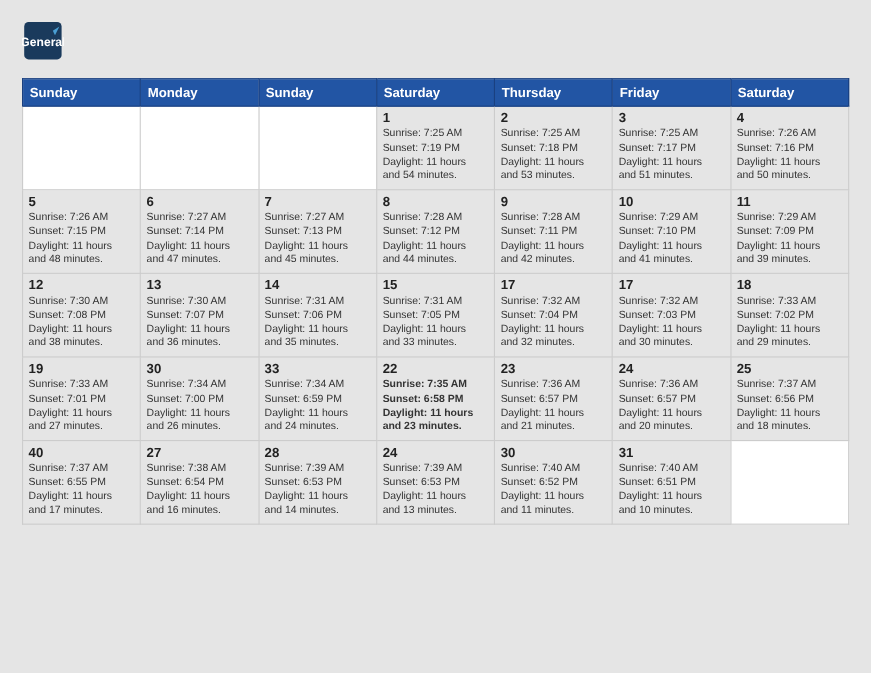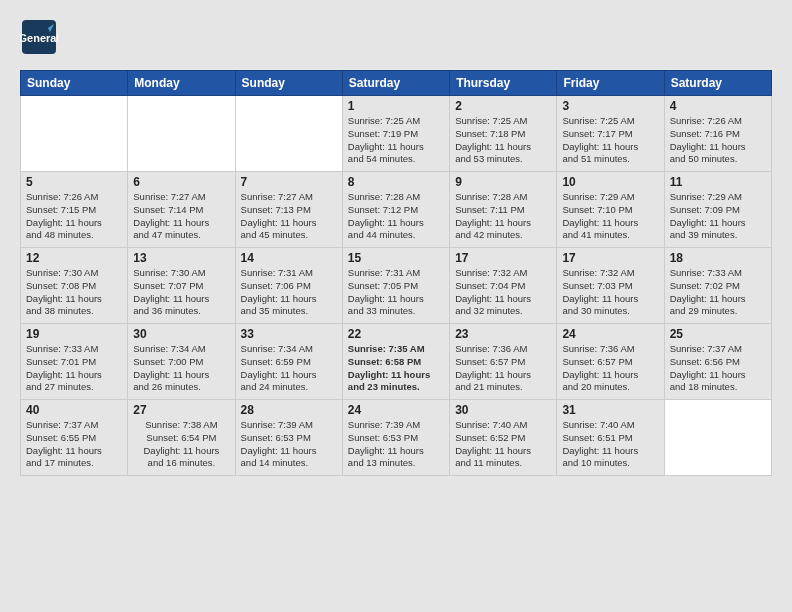--- a/index.html
+++ b/index.html
@@ -309,21 +309,21 @@
         <tr>
           <td>
             <div class="day-num">40</div>
             <div class="day-detail" style="white-space: pre-line;">Sunrise: 7:37 AM
 Sunset: 6:55 PM
 Daylight: 11 hours
 and 17 minutes.</div>
           </td>
           <td>
             <div class="day-num">27</div>
-            <div class="day-detail" style="white-space: pre-line; text-align: center;">Sunrise: 7:38 AM
+            <div class="day-detail" style="white-space: pre-line;">Sunrise: 7:38 AM
 Sunset: 6:54 PM
 Daylight: 11 hours
 and 16 minutes.</div>
           </td>
           <td>
             <div class="day-num">28</div>
             <div class="day-detail" style="white-space: pre-line;">Sunrise: 7:39 AM
 Sunset: 6:53 PM
 Daylight: 11 hours
 and 14 minutes.</div>

